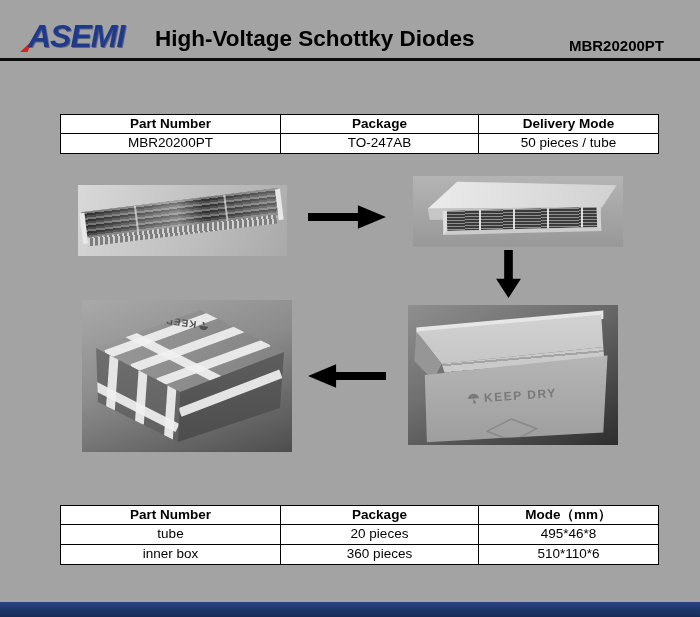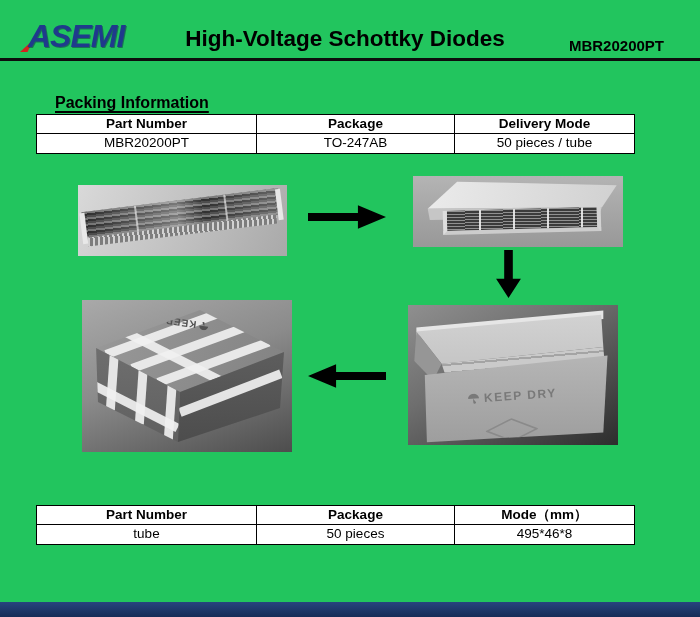--- a/index.html
+++ b/index.html
@@ -1,53 +1,53 @@
 <!DOCTYPE html>
 <html><head>
 <meta charset="utf-8">
 <style>
   html,body { margin:0; padding:0; background:#ffffff; }
   .page {
-    position:relative; width:700px; height:617px; background:#22c55e;
+    position:relative; width:700px; height:617px; background:#a3a3a3;
     font-family:"Liberation Sans","DejaVu Sans",sans-serif; color:#000;
     overflow:hidden;
   }
 
   
   .logo { position:absolute; left:20px; top:14px; width:130px; height:44px; }
   .logo-text {
     position:absolute; left:8px; top:2px;
     font-style:italic; font-weight:bold; font-size:32px; line-height:40px;
     color:#1f3a8c; letter-spacing:-1px;
     text-shadow:1px 1px 0 rgba(12,22,66,.45);
   }
   .logo-accent {
     position:absolute; left:0px; bottom:6px; width:13px; height:12px;
     background:#d4231f; clip-path:polygon(0 100%,100% 0,58% 100%);
   }
   .doc-title {
     position:absolute; left:155px; top:26px; width:380px;
-    text-align:center; font-size:22.5px; font-weight:bold; line-height:26px;
+    text-align:left; font-size:22.5px; font-weight:bold; line-height:26px;
   }
   .part-no {
     position:absolute; right:36px; top:38px;
     font-size:15px; font-weight:bold; line-height:16px;
   }
   .header-rule { position:absolute; left:0; top:58px; width:700px; height:3px; background:#0d0d0d; }
 
   
   .section-heading {
     position:absolute; left:55px; top:94px;
     font-size:16px; font-weight:bold;
     text-decoration:underline; text-decoration-thickness:2px; text-underline-offset:3px;
   }
 
   
   table.tbl {
-    position:absolute; left:36px; width:598px;
+    position:absolute; left:60px; width:598px;
     border-collapse:collapse; table-layout:fixed; background:#fff;
   }
   table.tbl th, table.tbl td {
     border:1.5px solid #000; padding:0; text-align:center; vertical-align:middle;
     font-size:13.5px; line-height:1.2; overflow:hidden; white-space:nowrap;
   }
   table.tbl th { font-weight:bold; height:18px; }
   table.tbl td { font-weight:normal; height:19px; }
   #packing-table { top:114px; }
   #size-table { top:505px; }
@@ -145,21 +145,20 @@
 <div class="page">
 
   <div class="logo">
     <span class="logo-accent"></span>
     <span class="logo-text">ASEMI</span>
   </div>
   <div class="doc-title">High-Voltage Schottky Diodes</div>
   <div class="part-no">MBR20200PT</div>
   <div class="header-rule"></div>
 
-  <div class="section-heading">Packing Information</div>
 
   <table class="tbl" id="packing-table">
     <colgroup>
         <col style="width:220px">
         <col style="width:198px">
         <col style="width:180px">
       </colgroup>
     <tbody>
         <tr>
       <th>Part Number</th>
@@ -254,21 +253,26 @@
         <col style="width:180px">
       </colgroup>
     <tbody>
         <tr>
       <th>Part Number</th>
       <th>Package</th>
       <th>Mode（mm）</th>
     </tr>
     <tr>
       <td>tube</td>
-      <td>50 pieces</td>
+      <td>20 pieces</td>
       <td>495*46*8</td>
+    </tr>
+    <tr>
+      <td>inner box</td>
+      <td>360 pieces</td>
+      <td>510*110*6</td>
     </tr>
   </tbody>
     </table>
 
   <div class="footer-bar"></div>
 
 </div>
 
 </body></html>

